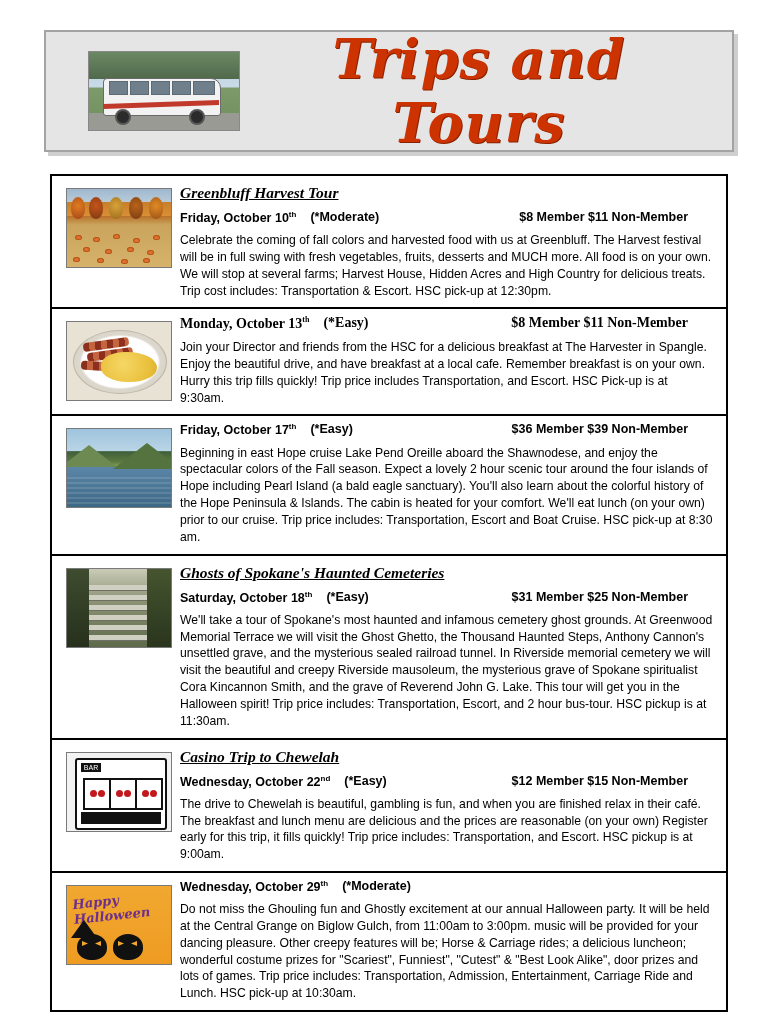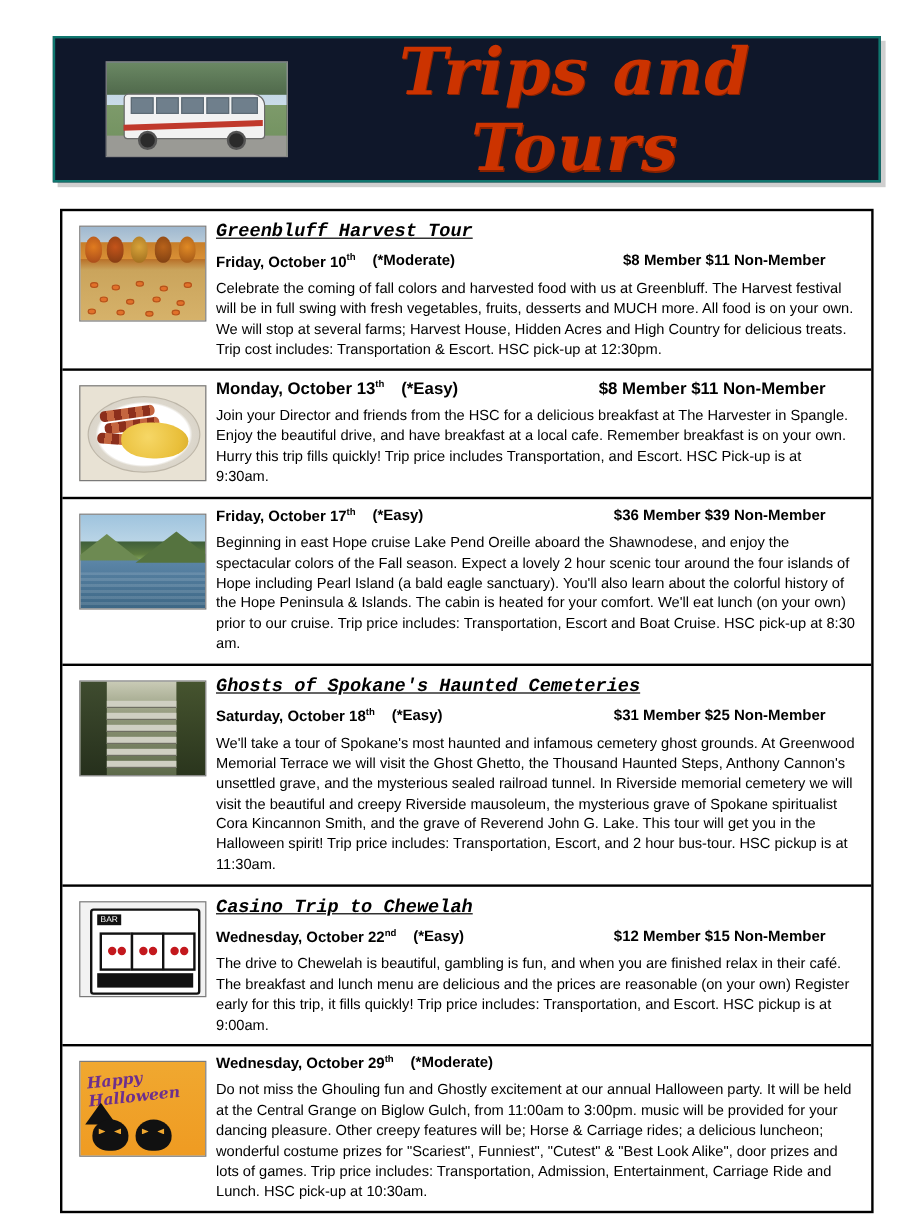--- a/index.html
+++ b/index.html
@@ -18,27 +18,27 @@
     position: relative;
     width: 768px;
     height: 1024px;
     box-sizing: border-box;
     padding: 30px 22px 10px 22px;
   }
 
   
   .header-band {
     position: relative;
-    border: 2px solid #0f766e;
+    border: 2px solid #a3a3a3;
     height: 118px;
     box-shadow: 4px 4px 0 #cfcfcf;
     display: flex;
     align-items: center;
     margin: 0 12px 22px 22px;
-    background: #0f172a;
+    background: #e5e5e5;
   }
   .bus-photo {
     width: 150px;
     height: 78px;
     margin-left: 42px;
     border: 1px solid #888;
     position: relative;
     overflow: hidden;
     background: linear-gradient(#b9cfe0 0%, #c9dbe8 45%, #7d9a6a 46%, #6f8f5d 100%);
     flex: 0 0 auto;
@@ -125,42 +125,42 @@
   .trip-body {
     flex: 1 1 auto;
     padding-right: 6px;
   }
   .trip-title {
     font-weight: bold;
     font-style: italic;
     font-size: 15.5px;
     text-decoration: underline;
     margin: 2px 0 8px 0;
-    font-family: Liberation Mono, monospace;
+    font-family: Liberation Serif, serif;
   }
   .trip-meta {
     font-weight: bold;
     font-size: 12.5px;
     margin-bottom: 7px;
     display: flex;
     white-space: nowrap;
   }
   .meta-date { }
   .meta-date sup { font-size: 8px; }
   .meta-level { margin-left: 14px; }
   .meta-price { margin-left: auto; padding-right: 26px; }
   .trip-desc {
     font-size: 12.2px;
     line-height: 1.38;
     text-align: left;
   }
 
   
   .trip.big .trip-title { font-size: 16.5px; }
-  .trip.big .trip-meta { font-size: 14px; }
+  .trip.big .trip-meta { font-size: 14px; font-family: Liberation Serif, serif; }
 
   
   .art-pumpkin {
     background: linear-gradient(180deg,#9fb8cf 0%, #b6c9d8 16%, #c87f2a 17%, #d88f35 34%,
                 #b9722a 35%, #caa45c 46%, #d6b26a 100%);
   }
   .art-pumpkin .tree {
     position: absolute; top: 8px; width: 14px; height: 22px;
     background: radial-gradient(circle at 50% 40%, #e07b1f, #a4471a);
     border-radius: 50% 50% 45% 45%;

